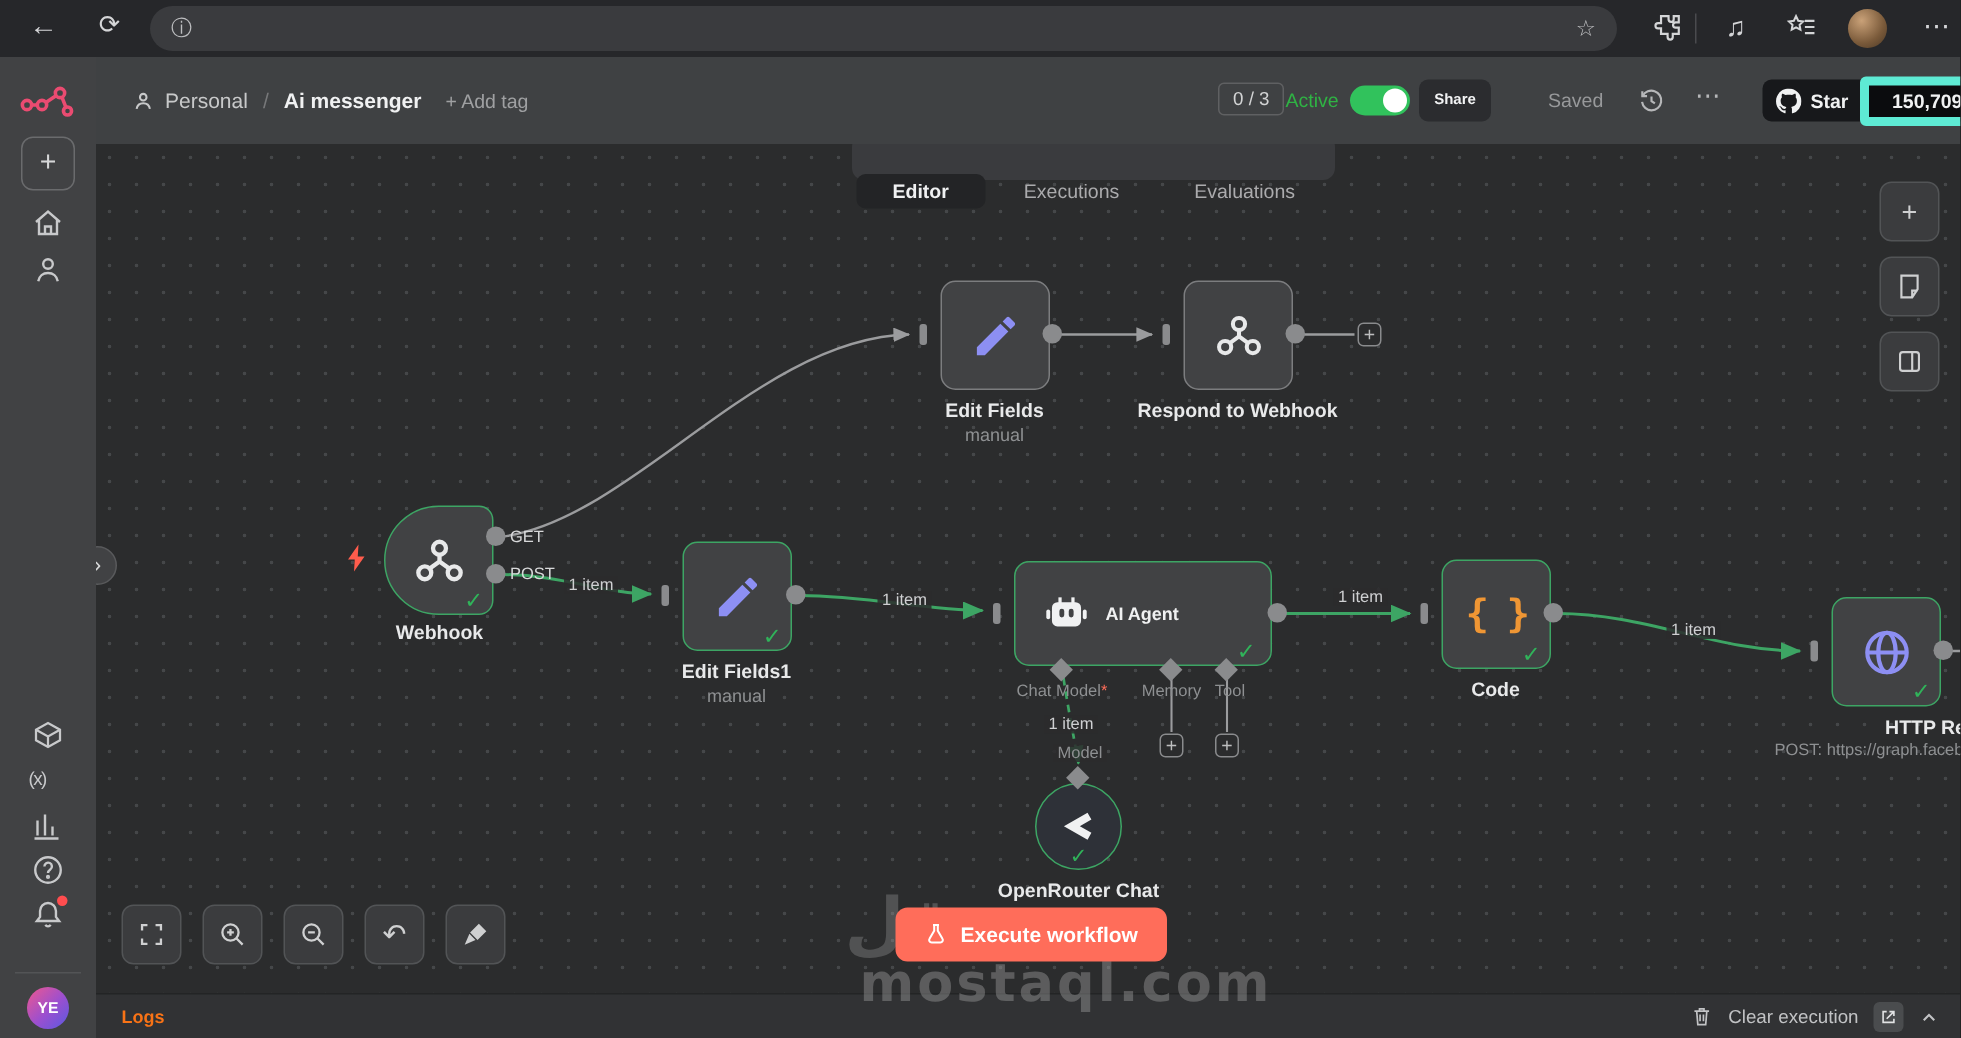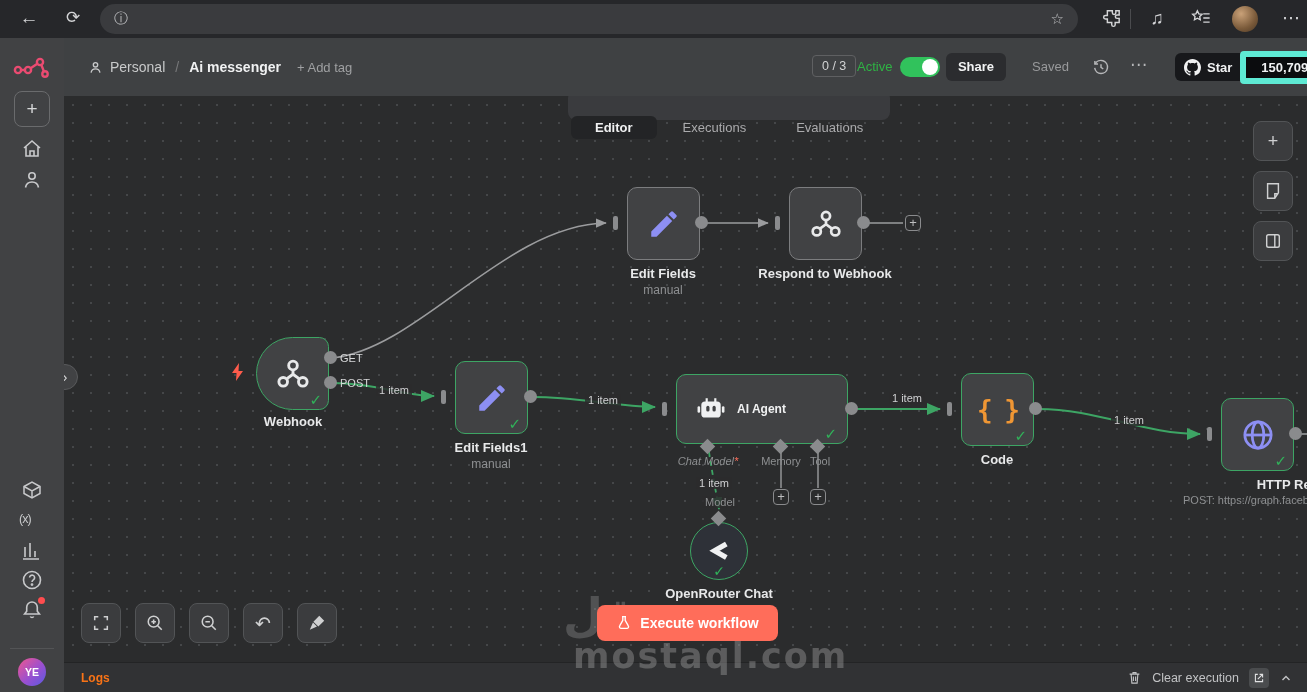--- a/index.html
+++ b/index.html
@@ -34,21 +34,21 @@
   
   .appheader { position:absolute; left:64px; top:38px; width:1243px; height:58px; background:#3f4143; z-index:50; }
   .crumb { position:absolute; top:0; height:58px; display:flex; align-items:center; color:#c8c9ca; font-size:14px; }
   .crumb .sep { color:#77787a; margin:0 10px; }
   .crumb .title { color:#f0f1f2; font-weight:bold; }
   .crumb .addtag { color:#9fa0a2; font-size:13px; margin-left:16px; cursor:pointer; }
   .counterbadge { position:absolute; left:748px; top:17px; padding:3px 9px; border:1px solid #5f6062; border-radius:4px; color:#d2d3d4; font-size:12.5px; }
   .activelbl { position:absolute; left:793px; top:21px; color:#2fb344; font-size:13px; }
   .toggle { position:absolute; left:836px; top:19px; width:40px; height:20px; border-radius:10px; background:#31c25c; cursor:pointer; }
   .toggle .knob { position:absolute; right:2px; top:2px; width:16px; height:16px; border-radius:50%; background:#fff; }
-  .sharebtn { position:absolute; left:882px; top:15px; width:60px; height:28px; background:#2b2c2f; border-radius:6px; color:#f2f3f4; font-weight:bold; font-size:13px; text-align:center; line-height:28px; cursor:pointer; }
+  .sharebtn { position:absolute; left:882px; top:15px; width:48px; height:28px; background:#2b2c2f; border-radius:6px; color:#f2f3f4; font-weight:bold; font-size:10px; text-align:center; line-height:28px; cursor:pointer; }
   .savedlbl { position:absolute; left:968px; top:21px; color:#98999b; font-size:13px; }
   .hicon { position:absolute; top:20px; color:#b6b7b9; cursor:pointer; }
   .ghwidget { position:absolute; left:1111px; top:15px; height:28px; background:#17181b; border-radius:6px; display:flex; align-items:center; padding:0 6px 0 9px; cursor:pointer; }
   .ghwidget .ghlabel { color:#f0f1f2; font-weight:bold; font-size:13px; margin-left:6px; }
   .ghcount { margin-left:8px; background:#0b0c0e; border:6px solid #5eead4; border-radius:4px; padding:3px 15px; color:#f0f1f2; font-weight:bold; font-size:13px; }
 
   
   .tabs { position:absolute; left:568px; top:90px; height:30px; background:#3a3b3e; border-radius:8px; display:flex; align-items:center; padding:3px; gap:2px; z-index:45; }
   .tab { font-size:13px; color:#ababad; padding:4px 24px; border-radius:6px; cursor:pointer; white-space:nowrap;margin-top:44px; }
   .tab.active { background:#232426; color:#f0f1f2; font-weight:bold; }
@@ -318,21 +318,21 @@
         <rect x="14.4" y="7" width="3" height="5.4" rx="1.5" fill="#414244"></rect>
     </svg>
     <span style="color:#f0f1f2;font-weight:bold;font-size:12px;">AI Agent</span>
     <span class="nodecheck" style="right:10px;">✓</span>
   </div>
   <div class="inport" style="left:662px;top:402px;"></div>
   <div class="outport" style="left:845px;top:402px;"></div>
   <div class="diamond" style="left:702px;top:441px;"></div>
   <div class="diamond" style="left:775px;top:441px;"></div>
   <div class="diamond" style="left:812px;top:441px;"></div>
-  <div class="subportlabel" style="left:708px;top:455px;font-style:italic;"><span>Chat Model</span><span class="req">*</span></div>
+  <div class="subportlabel" style="left:708px;top:455px;"><span>Chat Model</span><span class="req">*</span></div>
   <div class="subportlabel" style="left:781px;top:455px;">Memory</div>
   <div class="subportlabel" style="left:820px;top:455px;">Tool</div>
   <div class="plussq" style="left:773px;top:489px;">+</div>
   <div class="plussq" style="left:810px;top:489px;">+</div>
 
   <div class="node green" style="left:961px;top:373px;">
     <span class="braces">{ }</span>
     <span class="nodecheck">✓</span>
   </div>
   <div class="inport" style="left:947px;top:402px;"></div>

